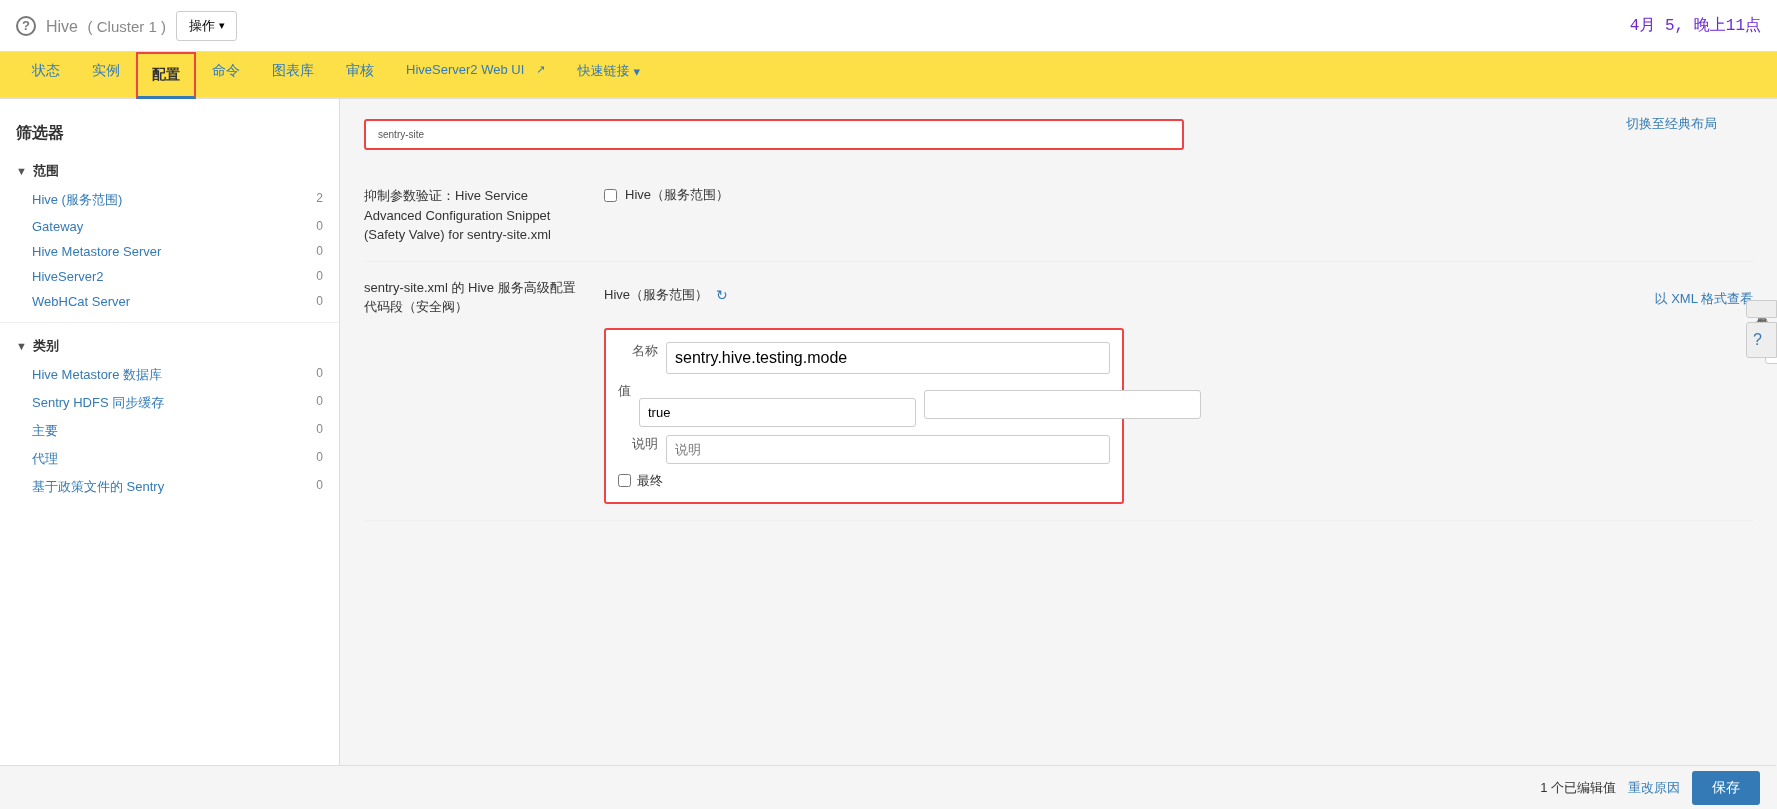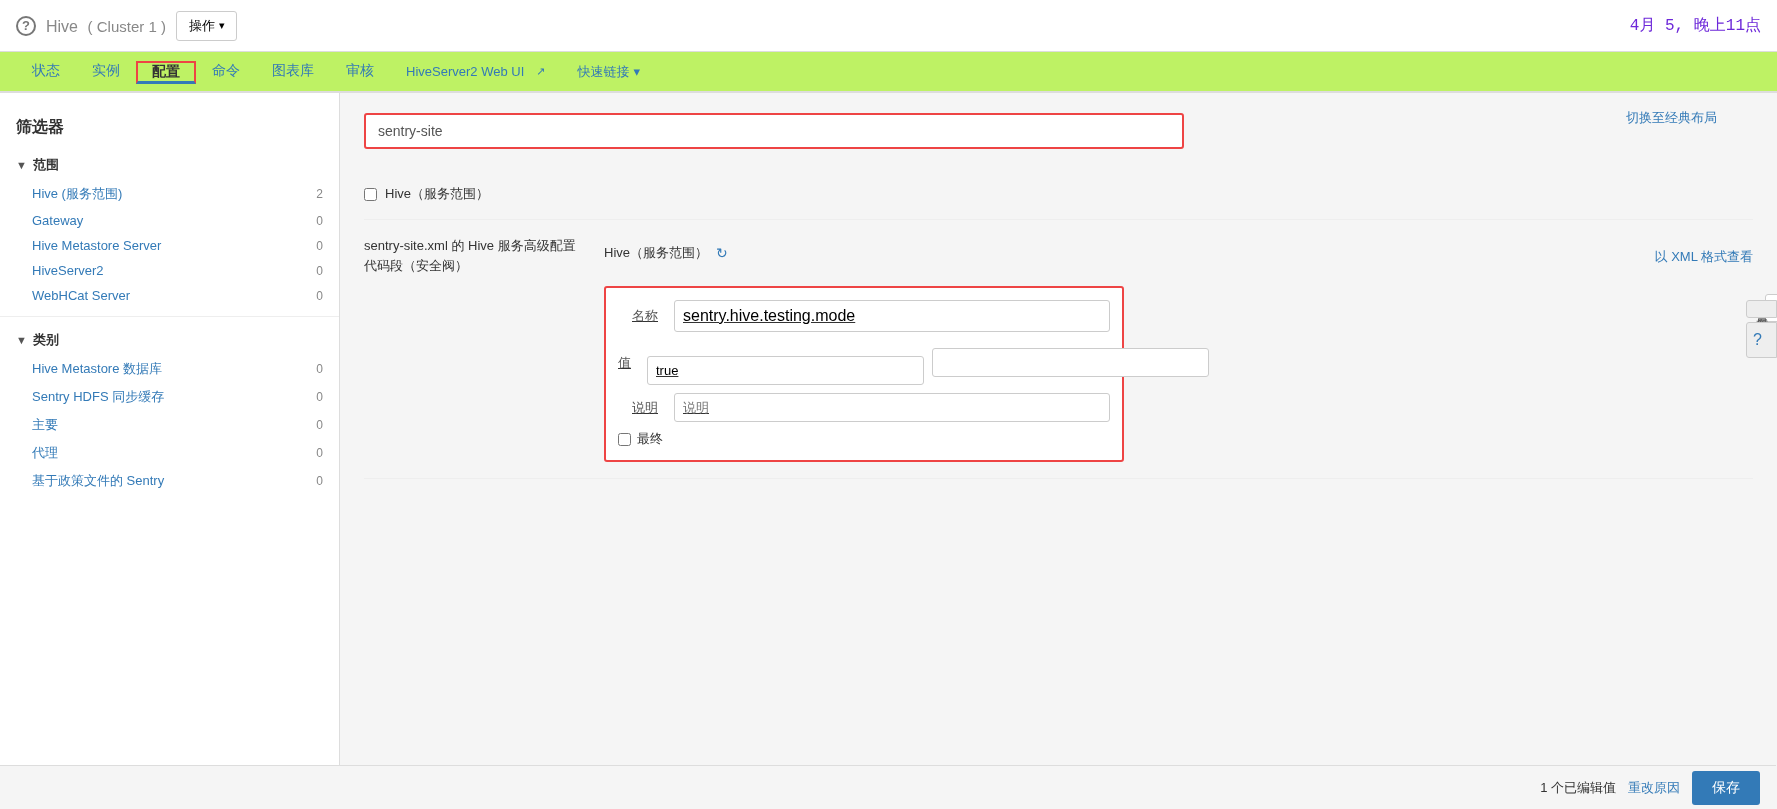--- a/index.html
+++ b/index.html
@@ -41,43 +41,43 @@
       padding: 5px 12px;
       cursor: pointer;
       font-size: 13px;
       display: flex; align-items: center; gap: 4px;
     }
     .ops-btn::after { content: "▾"; font-size: 11px; }
     .header-time { font-size: 16px; color: #6d28d9; font-family: Liberation Mono, monospace; }
 
     
     .nav-tabs {
-      background: #bef264;
+      background: #fde047;
       border-bottom: 2px solid #ddd;
       display: flex;
-      align-items: center;
+      align-items: flex-start;
       padding: 0 16px;
       gap: 0;
     }
     .nav-tab {
       padding: 10px 16px;
       cursor: pointer;
       color: #337ab7;
       font-size: 14px;
       border-bottom: 3px solid transparent;
       margin-bottom: -2px;
       text-decoration: none;
     }
     .nav-tab.active {
       color: #333;
       border-bottom: 3px solid #337ab7;
       font-weight: bold;
       border: 2px solid #e44;
       border-bottom: 3px solid #337ab7;
-      padding: 0 14px;
+      padding: 12px 14px;
     }
     .nav-tab-link {
       color: #337ab7;
       cursor: pointer;
       padding: 10px 16px;
       display: flex; align-items: center; gap: 12px;
     }
     .nav-tab-link .ext-icon { font-size: 11px; }
     .nav-tab-dropdown {
       color: #337ab7;
@@ -113,21 +113,20 @@
       gap: 6px;
       padding: 6px 16px;
       font-size: 13px;
       font-weight: bold;
       color: #333;
       cursor: pointer;
     }
     .sidebar-group-header .chevron { font-size: 11px; color: #555; }
     .sidebar-item {
       display: flex;
-      align-items: center;
       justify-content: space-between;
       padding: 5px 16px 5px 32px;
       color: #337ab7;
       cursor: pointer;
       font-size: 13px;
     }
     .sidebar-item .count { color: #888; font-size: 12px; }
     .sidebar-divider { height: 1px; background: #eee; margin: 8px 0; }
 
     
@@ -147,21 +146,21 @@
       cursor: pointer;
       font-size: 13px;
       text-decoration: none;
     }
 
     
     .search-box {
       border: 2px solid #e44;
       border-radius: 3px;
       padding: 8px 12px;
-      font-size: 14px;
+      font-size: 10px;
       width: 820px;
       outline: none;
       color: #555;
       margin-bottom: 20px;
     }
     .config-row {
       display: flex;
       padding: 16px 0;
       border-bottom: 1px solid #eee;
     }
@@ -222,24 +221,23 @@
     .entry-box {
       border: 2px solid #e44;
       border-radius: 3px;
       padding: 12px;
       background: #fff;
       width: 520px;
       position: relative;
     }
     .entry-row {
       display: flex;
-      align-items: center;
+      align-items: flex-start;
       margin-bottom: 8px;
-      gap: 16px;
-      text-decoration: underline;
+      gap: 8px;
     }
     .entry-row-label {
       width: 40px;
       font-size: 13px;
       color: #555;
       text-align: right;
     }
     .entry-input {
       flex: 1;
       border: 1px solid #ccc;
@@ -423,20 +421,23 @@
   <div class="content">
 
     
     <a class="classic-layout-btn">切换至经典布局</a>
 
     
     <input class="search-box" type="text" placeholder="sentry-site" value="sentry-site" style="">
 
     
     <div class="config-row">
+      <div class="config-label">
+        <span>抑制参数验证：Hive Service Advanced Configuration Snippet (Safety Valve) for sentry-site.xml</span>
+      </div>
       <div class="config-value">
         <div class="checkbox-row">
           <input type="checkbox" style="">
           <span class="checkbox-label">Hive（服务范围）</span>
         </div>
       </div>
     </div>
 
     
     <div class="config-row">

